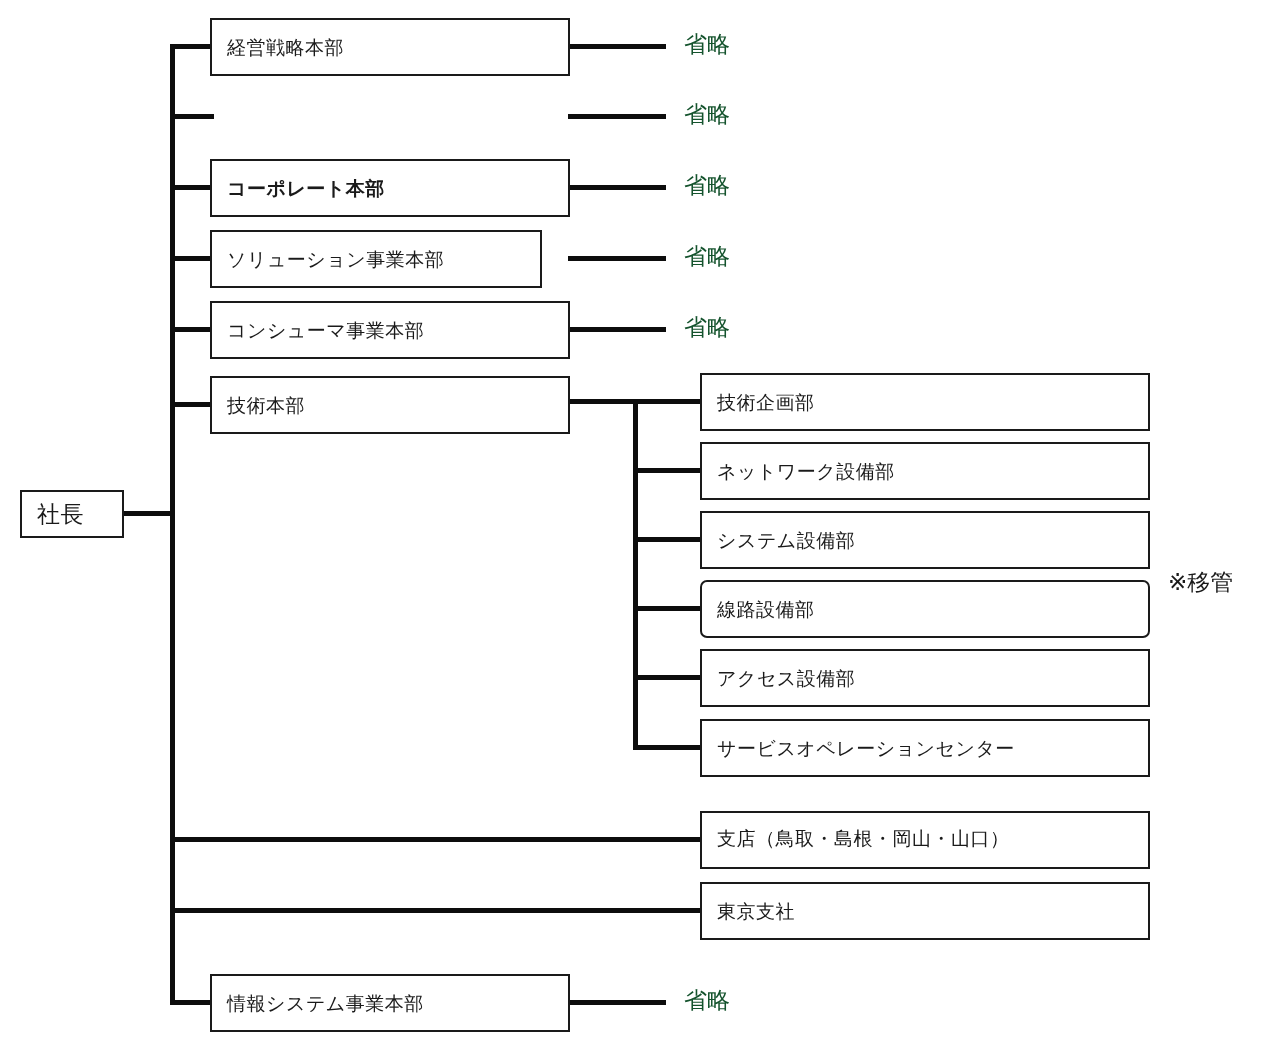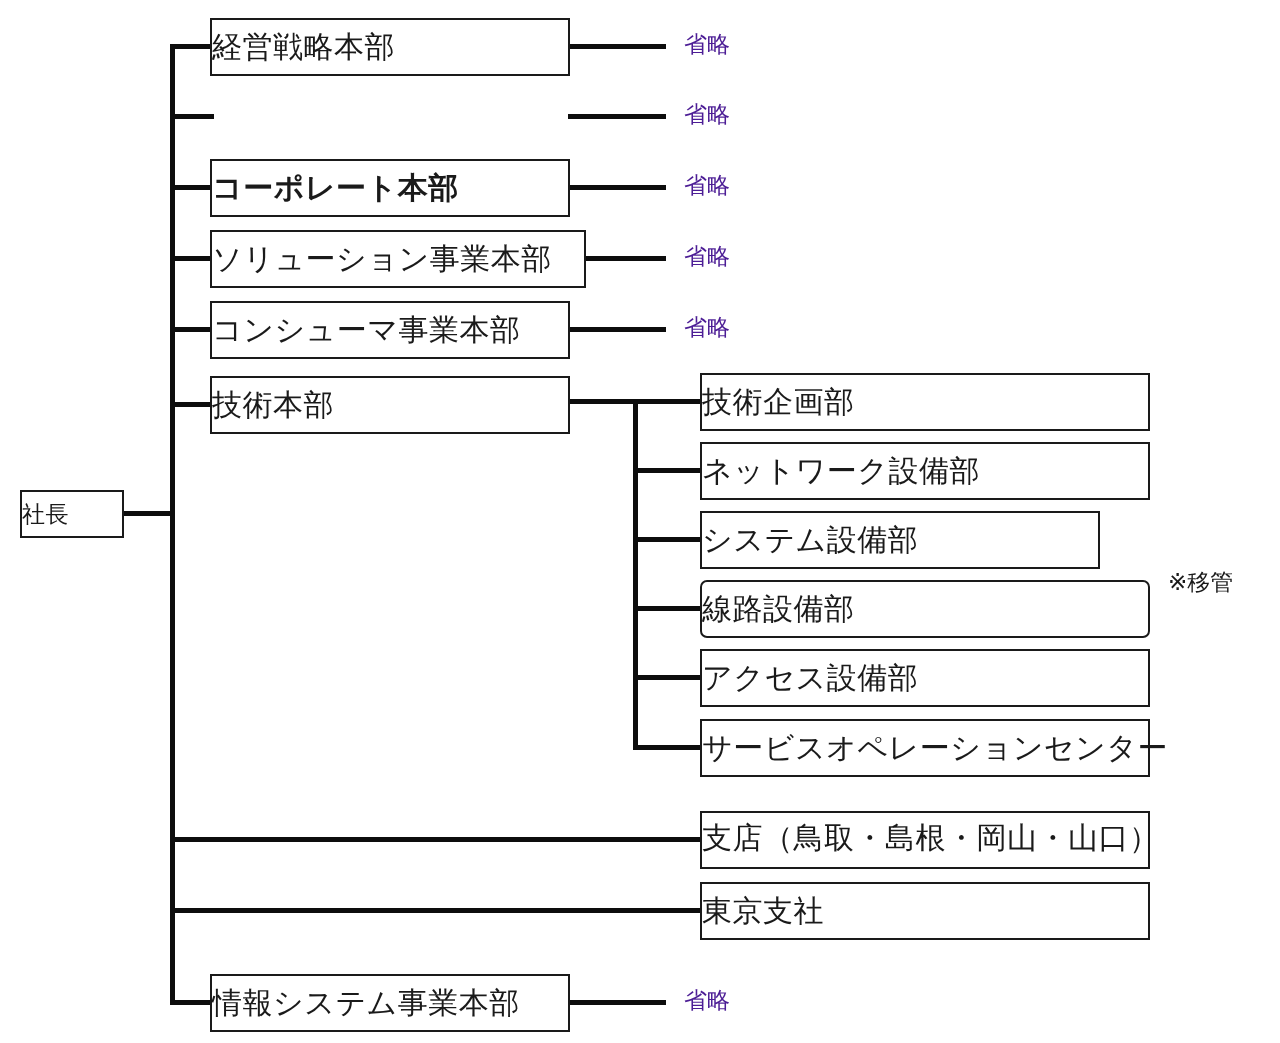--- a/index.html
+++ b/index.html
@@ -15,39 +15,40 @@
     height: 1043px;
     background: #ffffff;
     overflow: hidden;
   }
   .node {
     position: absolute;
     border: 2px solid #1a1a1a;
     background: #ffffff;
     display: flex;
     align-items: center;
-    font-size: 30px;
+    padding-left: 15px;
+    font-size: 19px;
     color: #1a1a1a;
     line-height: 1;
     letter-spacing: 0.5px;
     white-space: nowrap;
     z-index: 3;
   }
   .node.root { font-size: 23px; }
   .line {
     position: absolute;
     background: #0d0d0d;
     z-index: 1;
   }
   .line.h { height: 5px; }
   .line.v { width: 5px; }
   .plain-label {
     position: absolute;
     font-size: 23px;
-    color: #4c1d95;
+    color: #14532d;
     line-height: 1;
     white-space: nowrap;
     z-index: 3;
   }
   .note {
     position: absolute;
     font-size: 23px;
     color: #1a1a1a;
     line-height: 1;
     white-space: nowrap;
@@ -73,21 +74,21 @@
   <div class="line h" style="left:170px; top:114px; width:44px;"></div>
   <div class="line h" style="left:568px; top:114px; width:98px;"></div>
   <div class="plain-label" style="left:684px; top:103px;">省略</div>
 
   <div class="line h" style="left:170px; top:185px; width:44px;"></div>
   <div class="node" style="left:210px; top:159px; width:360px; height:58px;font-weight:bold;">コーポレート本部</div>
   <div class="line h" style="left:568px; top:185px; width:98px;"></div>
   <div class="plain-label" style="left:684px; top:174px;">省略</div>
 
   <div class="line h" style="left:170px; top:256px; width:44px;"></div>
-  <div class="node" style="left:210px; top:230px; width:376px; height:58px;">ソリューション事業本部</div>
+  <div class="node" style="left:210px; top:230px; width:332px; height:58px;">ソリューション事業本部</div>
   <div class="line h" style="left:568px; top:256px; width:98px;"></div>
   <div class="plain-label" style="left:684px; top:245px;">省略</div>
 
   <div class="line h" style="left:170px; top:327px; width:44px;"></div>
   <div class="node" style="left:210px; top:301px; width:360px; height:58px;">コンシューマ事業本部</div>
   <div class="line h" style="left:568px; top:327px; width:98px;"></div>
   <div class="plain-label" style="left:684px; top:316px;">省略</div>
 
   <div class="line h" style="left:170px; top:402px; width:44px;"></div>
   <div class="node" style="left:210px; top:376px; width:360px; height:58px;">技術本部</div>
@@ -95,21 +96,21 @@
   <div class="line h" style="left:568px; top:399px; width:132px;"></div>
   <div class="line v" style="left:633px; top:399px; width:5px; height:351px;"></div>
 
   <div class="line h" style="left:633px; top:399px; width:70px;"></div>
   <div class="node" style="left:700px; top:373px; width:450px; height:58px;">技術企画部</div>
 
   <div class="line h" style="left:633px; top:468px; width:70px;"></div>
   <div class="node" style="left:700px; top:442px; width:450px; height:58px;">ネットワーク設備部</div>
 
   <div class="line h" style="left:633px; top:537px; width:70px;"></div>
-  <div class="node" style="left:700px; top:511px; width:400px; height:58px;">システム設備部</div>
+  <div class="node" style="left:700px; top:511px; width:450px; height:58px;">システム設備部</div>
 
   <div class="line h" style="left:633px; top:606px; width:70px;"></div>
   <div class="node" style="left:700px; top:580px; width:450px; height:58px;border-radius:7px;">線路設備部</div>
 
   <div class="line h" style="left:633px; top:675px; width:70px;"></div>
   <div class="node" style="left:700px; top:649px; width:450px; height:58px;">アクセス設備部</div>
 
   <div class="line h" style="left:633px; top:745px; width:70px;"></div>
   <div class="node" style="left:700px; top:719px; width:450px; height:58px;">サービスオペレーションセンター</div>
 

